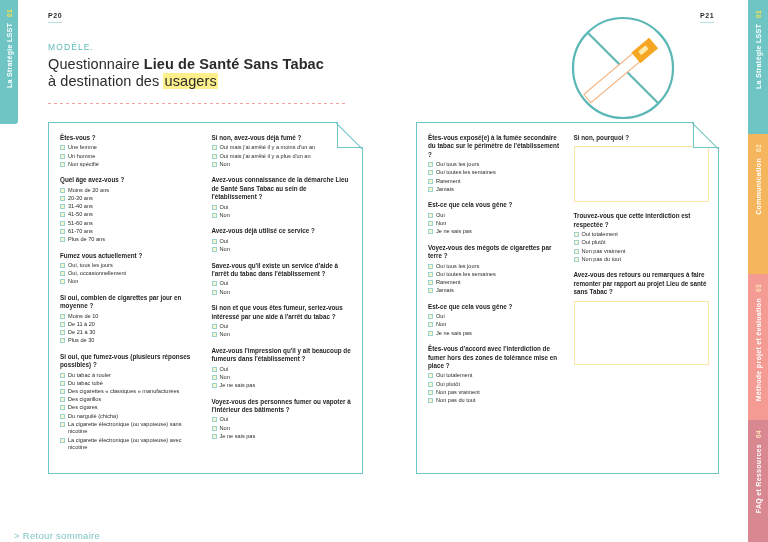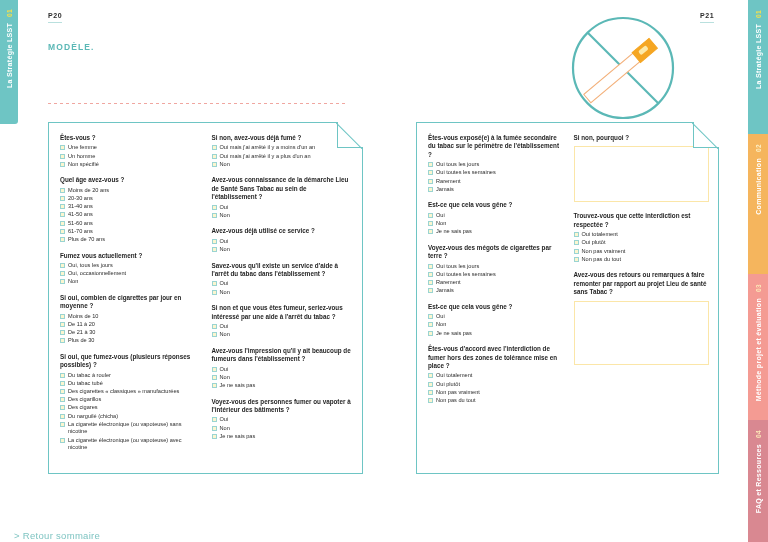--- a/index.html
+++ b/index.html
@@ -62,21 +62,21 @@
     position: absolute; font-size: 7px; font-weight: bold;
     color: #2c2c2c; letter-spacing: .6px;
     padding-bottom: 3px; border-bottom: 1.2px solid #b9e0de;
   }
   .pagenum-l { left: 48px; top: 12px; }
   .pagenum-r { left: 700px; top: 12px; }
 
   
   .modele {
     position: absolute; left: 48px; top: 42px;
-    font-size: 8.5px; font-weight: bold; color: #5bb8b6; letter-spacing: 1.1px;
+    font-size: 8.5px; font-weight: normal; color: #5bb8b6; letter-spacing: 1.1px;
   }
   .title-wrap { position: absolute; left: 48px; top: 56px; width: 300px; }
   .title-l1 { font-size: 14.5px; color: #2b2b2b; line-height: 17px; letter-spacing: .1px; }
   .title-l1 b { font-weight: bold; }
   .title-l2 { font-size: 14.5px; color: #2b2b2b; line-height: 17px; letter-spacing: .1px; }
   .hl { background: #fdf08a; padding: 0 1px; }
   .dotrule {
     position: absolute; left: 48px; top: 103px; width: 300px; height: 1px;
     background-image: linear-gradient(to right, #f0a6a0 0 3px, transparent 3px 6px);
     background-size: 6px 1px; background-repeat: repeat-x;
@@ -162,20 +162,28 @@
     <div class="rail-sec rail-4">
       <span class="num">04</span>
       <span class="lbl">FAQ et Ressources</span>
     </div>
   </div>
 
   <div class="pagenum pagenum-l">P20</div>
   <div class="pagenum pagenum-r">P21</div>
 
   <div class="modele">MODÈLE.</div>
+  <div class="title-wrap">
+    <div class="title-l1">
+      <span>Questionnaire </span><b>Lieu de Santé Sans Tabac</b>
+    </div>
+    <div class="title-l2">
+      <span>à destination des </span><span class="hl">usagers</span>
+    </div>
+  </div>
   <div class="dotrule"></div>
 
   <div class="nosmoke">
     <svg width="150" height="112" viewBox="0 0 150 112">
       <circle cx="75" cy="52" r="50" fill="none" stroke="#5bb8b6" stroke-width="2.2"></circle>
       <line x1="40" y1="17" x2="110" y2="87" stroke="#5bb8b6" stroke-width="2.2"></line>
       <g transform="rotate(-40 75 52)">
         <rect x="28" y="47" width="80" height="11" fill="#ffffff" stroke="#f3b07a" stroke-width="1"></rect>
         <rect x="92" y="46" width="22" height="13" fill="#f5a623" stroke="#f5a623" stroke-width="1"></rect>
         <rect x="97" y="49" width="10" height="5" rx="2" fill="#fde9a8"></rect>

